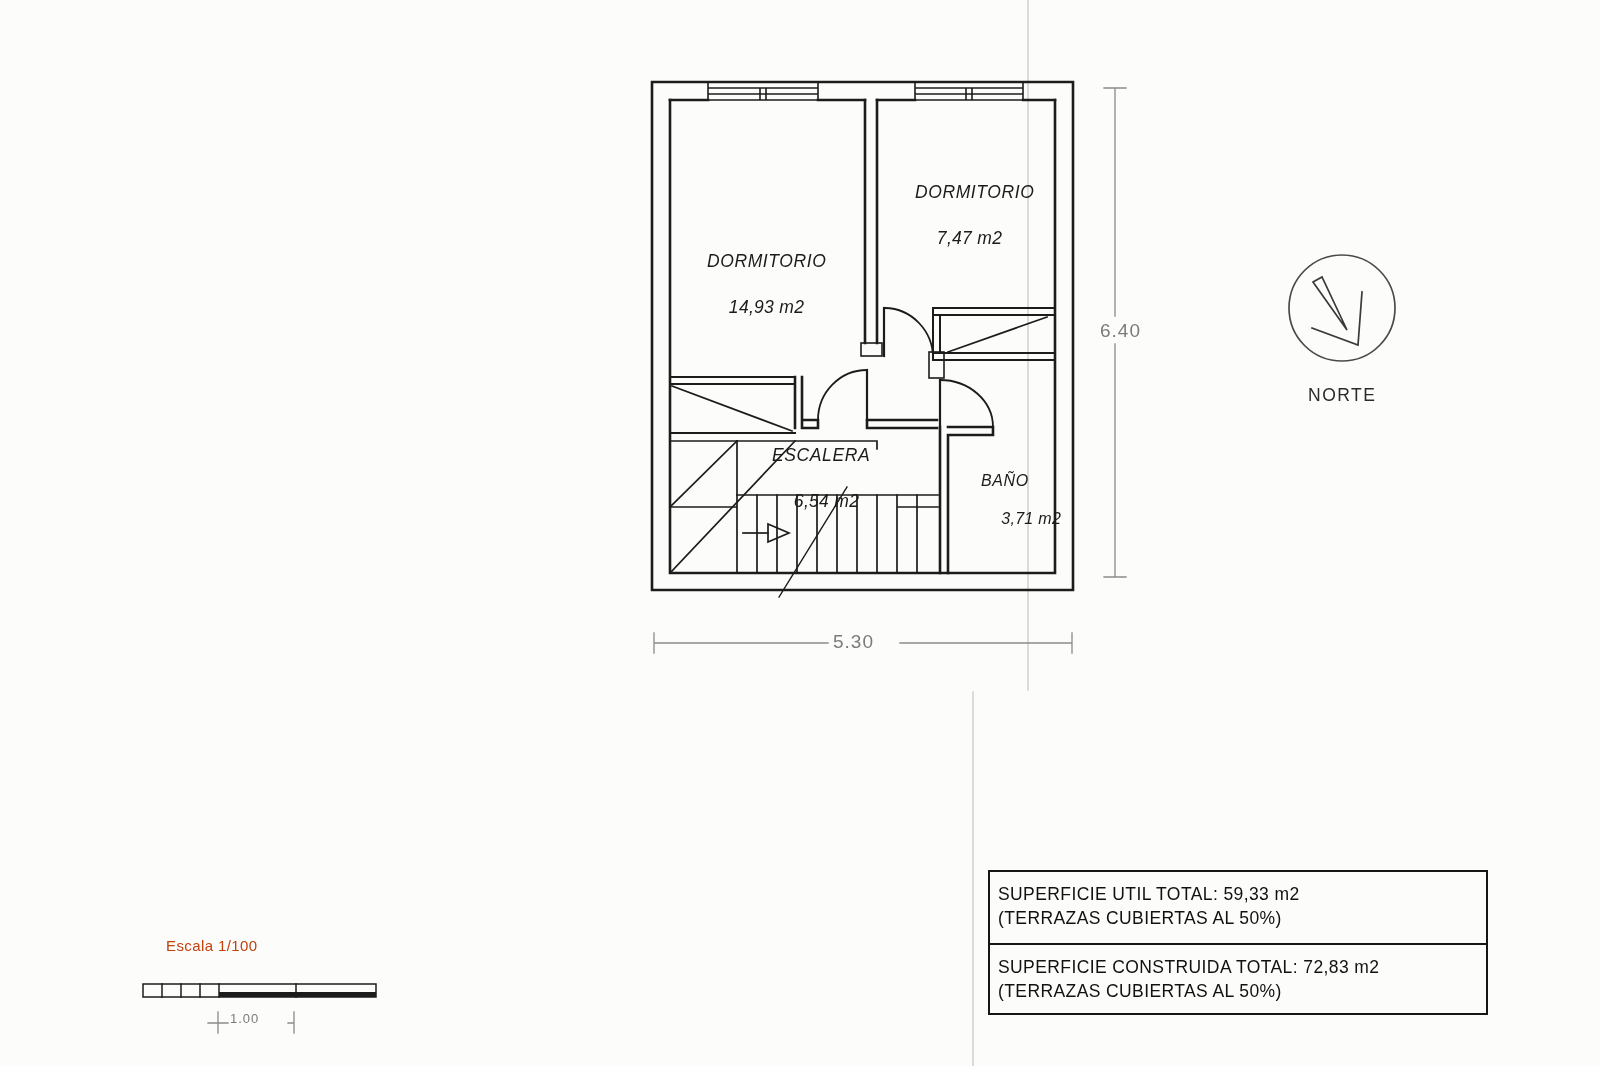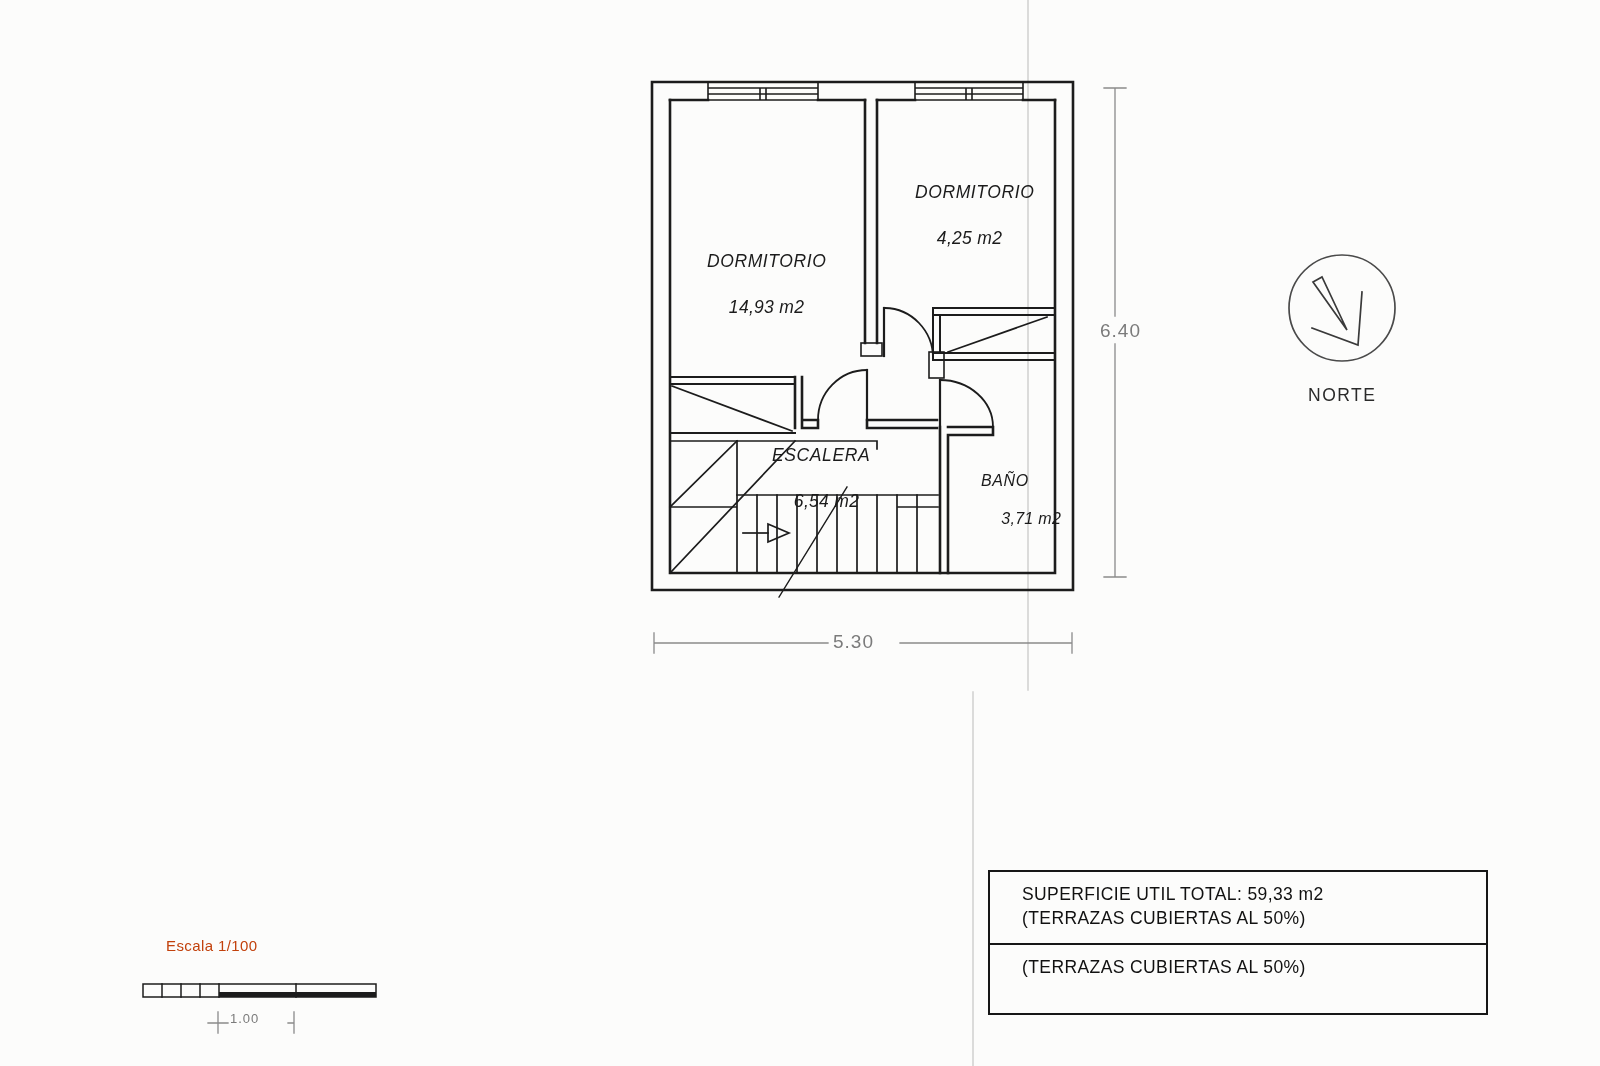--- a/index.html
+++ b/index.html
@@ -7,21 +7,21 @@
         font-family:"Liberation Sans", sans-serif;color:#1b1b1b;}
   #linework{position:absolute;left:0;top:0;}
   .lbl{position:absolute;white-space:pre;line-height:23px;font-size:17.5px;
        letter-spacing:0.6px;color:#1b1b1b;font-style:italic;}
   .lbl .area{letter-spacing:0.3px;}
   .dimlbl{position:absolute;font-size:19px;color:#7b7b7b;letter-spacing:1px;white-space:pre;}
   .norte{position:absolute;font-size:17.5px;letter-spacing:1.5px;color:#2a2a2a;text-align:center;}
   .escala{position:absolute;font-size:15px;color:#c2410c;letter-spacing:0.4px;}
   #summary-box{position:absolute;left:988px;top:870px;width:500px;height:145px;
        border:2.5px solid #161616;background:#fcfcfb;box-sizing:border-box;}
-  .summary-row{box-sizing:border-box;height:72px;padding:10px 0 0 32px;
+  .summary-row{box-sizing:border-box;height:72px;padding:10px 0 0 8px;
        font-size:17.5px;line-height:24px;letter-spacing:0.4px;color:#111;}
   .summary-row.first{border-bottom:2.5px solid #161616;height:72.5px;}
 </style>
 </head>
 <body>
 
 <div id="page">
 
   <svg id="linework" width="1600" height="1066" viewBox="0 0 1600 1066" fill="none" stroke-linecap="square">
 
@@ -97,21 +97,21 @@
       <circle cx="1342" cy="308" r="53"></circle>
       <path d="M1313 282 L1322 277 L1347 330 Z" stroke="#3a3a3a"></path>
       <path d="M1312 328 L1358 345 L1362 292" stroke="#3a3a3a"></path>
     </g>
   </svg>
 
   <div class="lbl" style="left:707px;top:250px"><span>DORMITORIO</span><br>
     <span class="area">14,93 m2</span></div>
 
   <div class="lbl" style="left:915px;top:181px"><span>DORMITORIO</span><br>
-    <span class="area">4,25 m2</span></div>
+    <span class="area">7,47 m2</span></div>
 
   <div class="lbl" style="left:772px;top:444px"><span>ESCALERA</span><br>
     <span class="area">6,54 m2</span></div>
 
   <div class="lbl" style="left:981px;top:471px;font-size:16px;line-height:19px"><span>BAÑO</span><br>
     <span class="area">3,71 m2</span></div>
 
   <div class="dimlbl" style="left:1100px;top:320px">6.40</div>
   <div class="dimlbl" style="left:833px;top:631px">5.30</div>
   <div class="dimlbl" style="left:230px;top:1011px;font-size:13px">1.00</div>
@@ -119,17 +119,18 @@
   <div class="norte" style="left:1308px;top:385px">NORTE</div>
 
   <div class="escala" style="left:166px;top:937px">Escala 1/100</div>
 
   <div id="summary-box">
     <div class="summary-row first">
       <div>SUPERFICIE UTIL TOTAL: 59,33 m2</div>
       <div>(TERRAZAS CUBIERTAS AL 50%)</div>
     </div>
     <div class="summary-row">
+      <div>SUPERFICIE CONSTRUIDA TOTAL: 72,83 m2</div>
       <div>(TERRAZAS CUBIERTAS AL 50%)</div>
     </div>
   </div>
 
 </div>
 
 </body></html>

